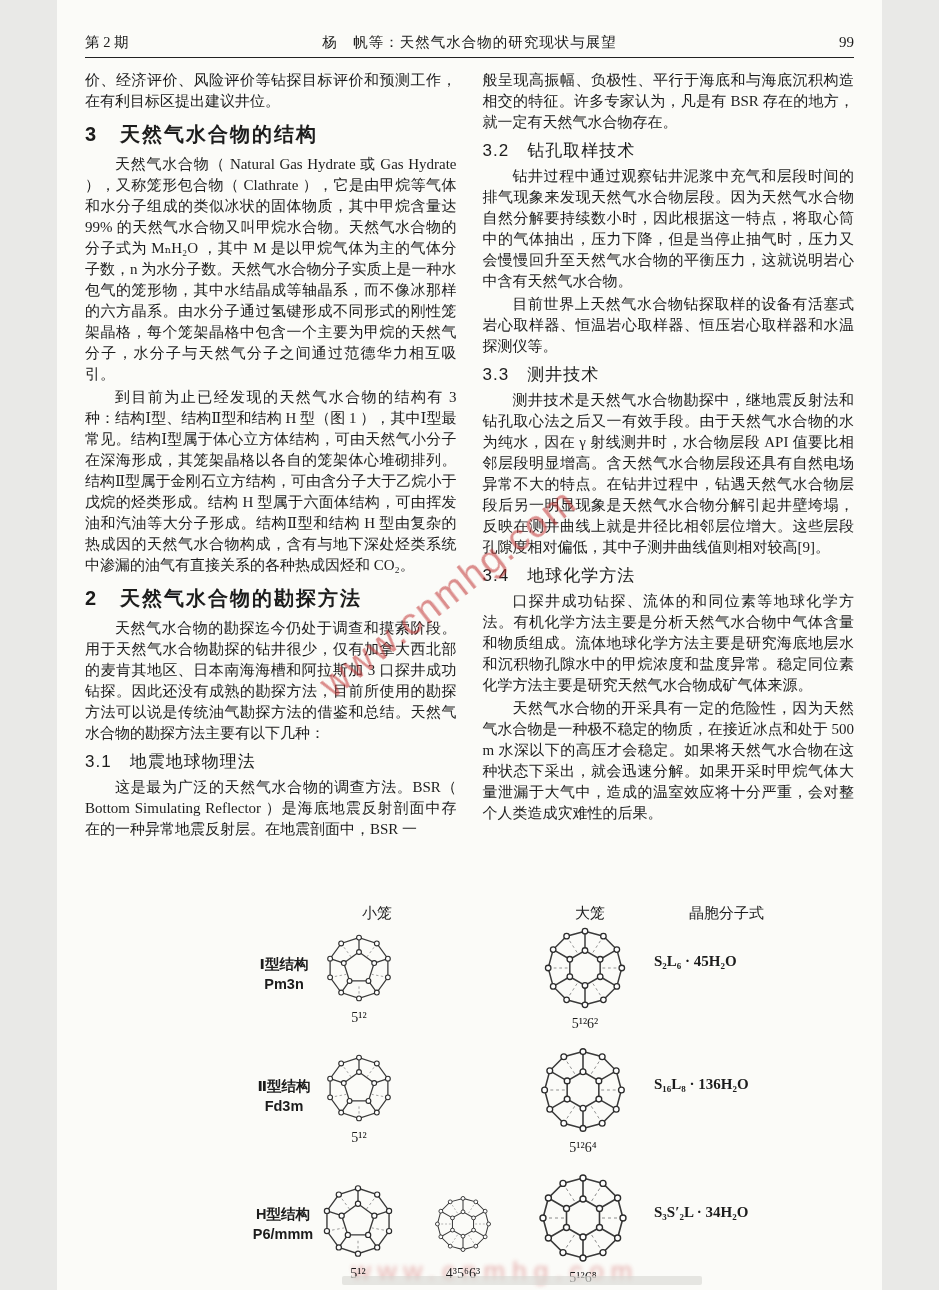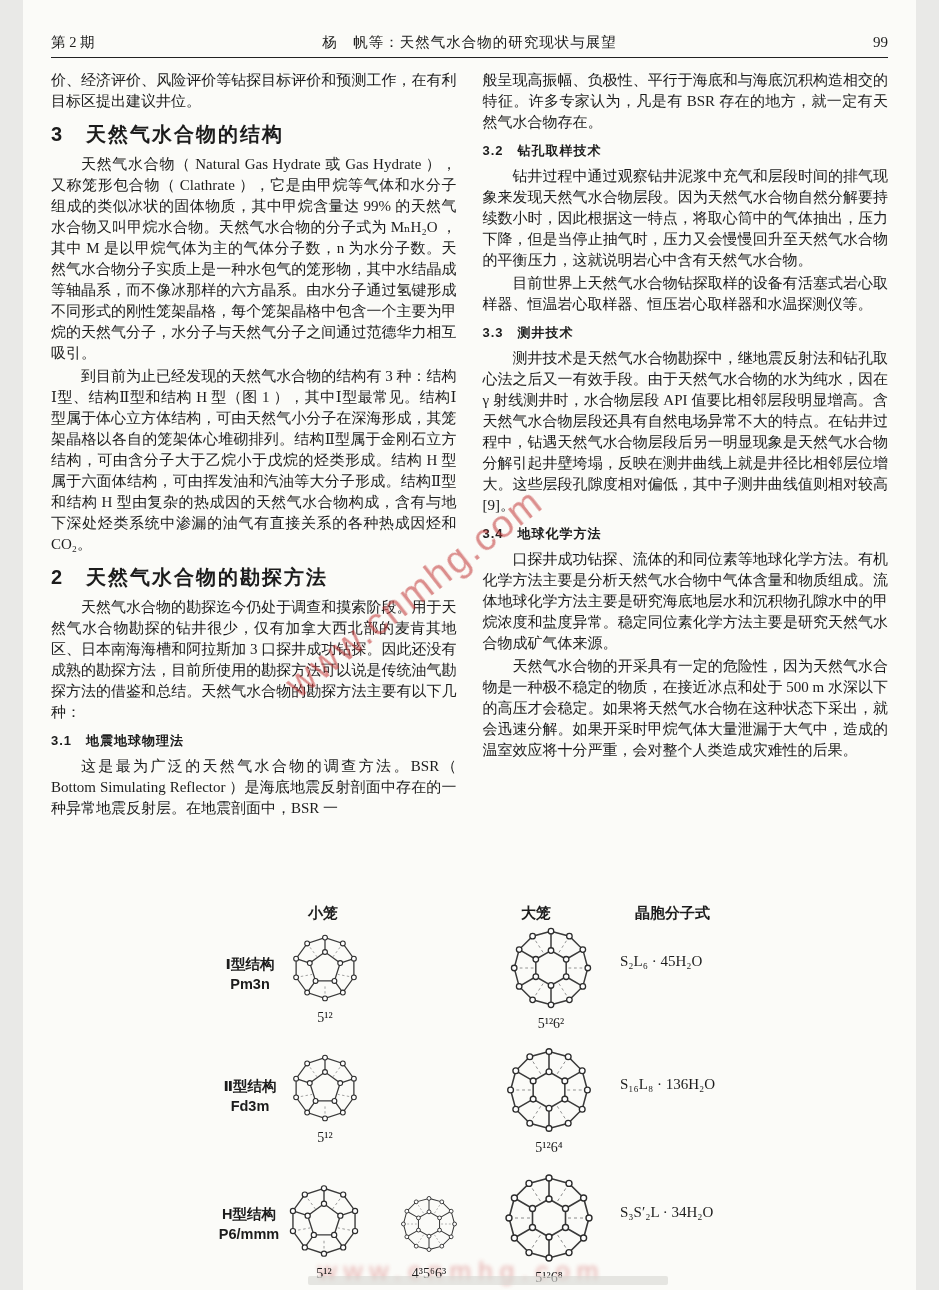--- a/index.html
+++ b/index.html
@@ -1,19 +1,19 @@
 <!DOCTYPE html>
 <html style="--wm-color: #c23535;"><head>
 <meta charset="utf-8">
 <style>
   :root { --wm-color:#c23535; --ink:#1c1c1c; }
   * { box-sizing: border-box; }
   html,body { margin:0; padding:0; background:#e9e9e7; }
   .page {
-    position:relative; width:893px; height:1290px; margin:0 auto;
+    position:relative; width:825px; height:1290px; margin:0 auto;
     background:#fbfbf8; color:var(--ink); overflow:hidden;
     font-family:"Liberation Serif","DejaVu Serif",serif;
   }
   
   .page-header {
     position:absolute; top:28px; left:28px; right:28px; height:30px;
     display:flex; align-items:center; border-bottom:1.5px solid #222;
     font-size:14.5px;
   }
   .page-header .issue { width:140px; text-align:left; }
@@ -27,52 +27,52 @@
   .col { flex:1; min-width:0; font-size:15px; line-height:21px; text-align:justify; }
   .col p { margin:0 0 2px 0; text-indent:2em; }
   .col p.noindent { text-indent:0; }
   .sec {
     font-family:"Liberation Sans","DejaVu Sans",sans-serif;
     font-size:20px; font-weight:bold; letter-spacing:2px;
     margin:12px 0 9px 0; text-indent:0;
   }
   .subsec {
     font-family:"Liberation Sans","DejaVu Sans",sans-serif;
-    font-size:13px; font-weight:bold; letter-spacing:1px;
+    font-size:17px; font-weight:normal; letter-spacing:1px;
     margin:7px 0 5px 0; text-indent:0;
   }
   
   .watermark {
     position:absolute; color:var(--wm-color); pointer-events:none;
     font-family:"Liberation Sans","DejaVu Sans",sans-serif; white-space:nowrap;
   }
   .wm-main {
     left:268px; top:668px; font-size:38px; opacity:.55;
     transform:rotate(-38deg); transform-origin:left center;
     filter:blur(.6px); letter-spacing:2px;
   }
   .wm-bottom {
     left:295px; top:1256px; font-size:26px; opacity:.4;
     letter-spacing:7px; filter:blur(2px);
   }
   
   .fig { position:absolute; left:0; top:898px; width:939px; height:392px; margin:0; }
   .fig-colhead {
-    position:absolute; text-align:center;
-    font-family:"Liberation Sans","DejaVu Sans",sans-serif;
-    font-weight:bold; font-size:15px;
+    position:absolute; text-align:right;
+    font-family:"Liberation Sans","DejaVu Sans",sans-serif;
+    font-weight:normal; font-size:15px;
   }
   .row-label {
     position:absolute; text-align:center;
     font-family:"Liberation Sans","DejaVu Sans",sans-serif;
     font-weight:bold; font-size:14.5px; line-height:20px;
   }
   .cage { position:absolute; }
   .cage-cap { position:absolute; text-align:center; font-size:14px; }
-  .formula { position:absolute; font-weight:normal; font-size:15px; }
+  .formula { position:absolute; font-weight:bold; font-size:15px; }
   .scan-smudge {
     position:absolute; left:285px; top:378px; width:360px; height:9px;
     background:#d8d8d4; opacity:.65; border-radius:2px;
   }
 </style>
 </head>
 <body>
 
 <div class="page">
 

